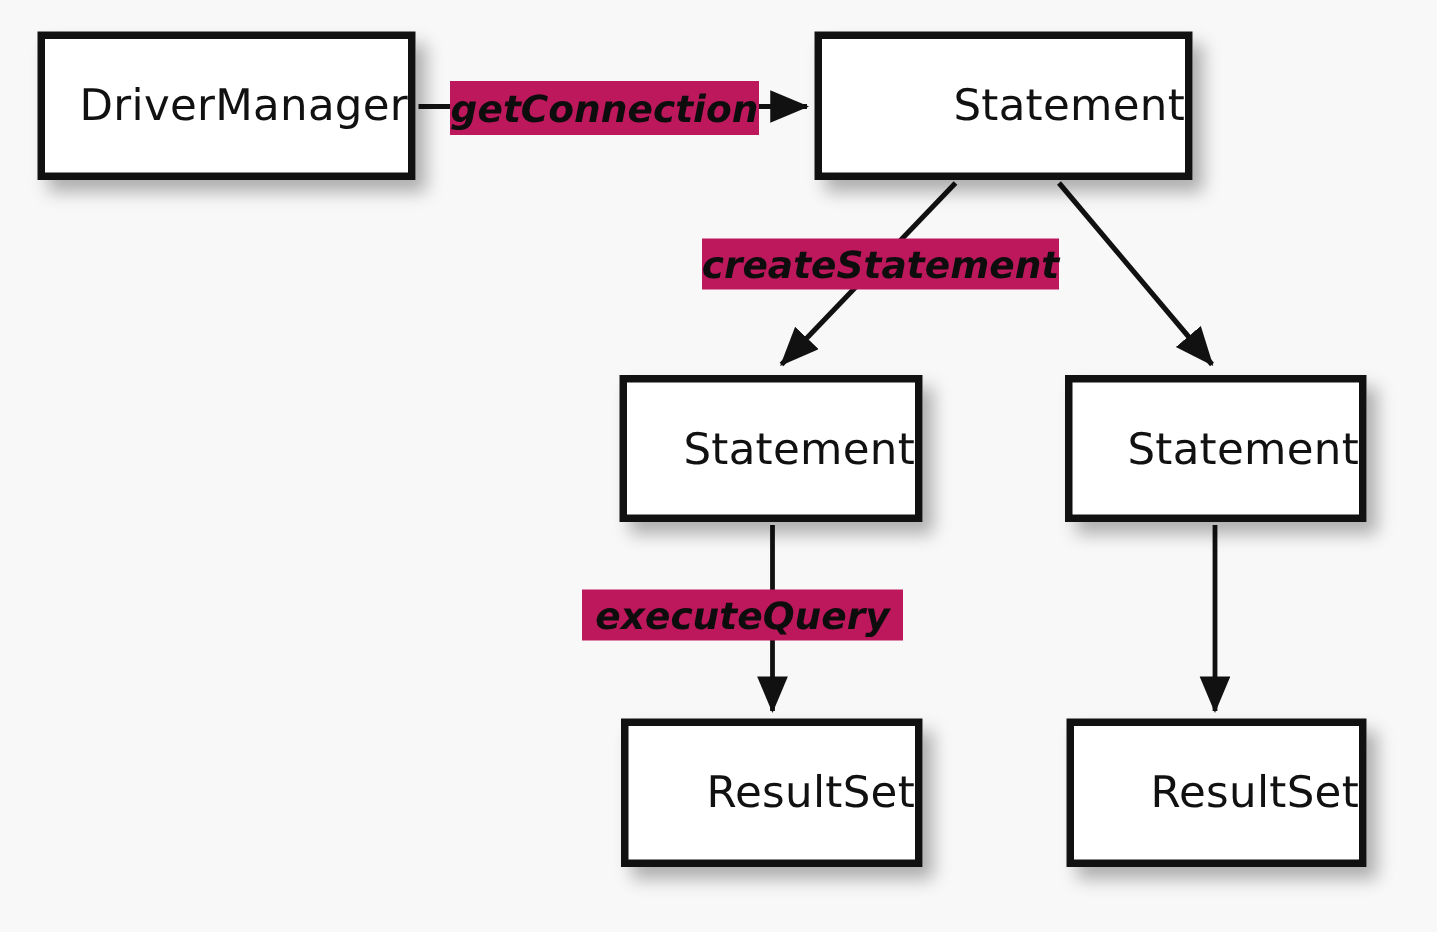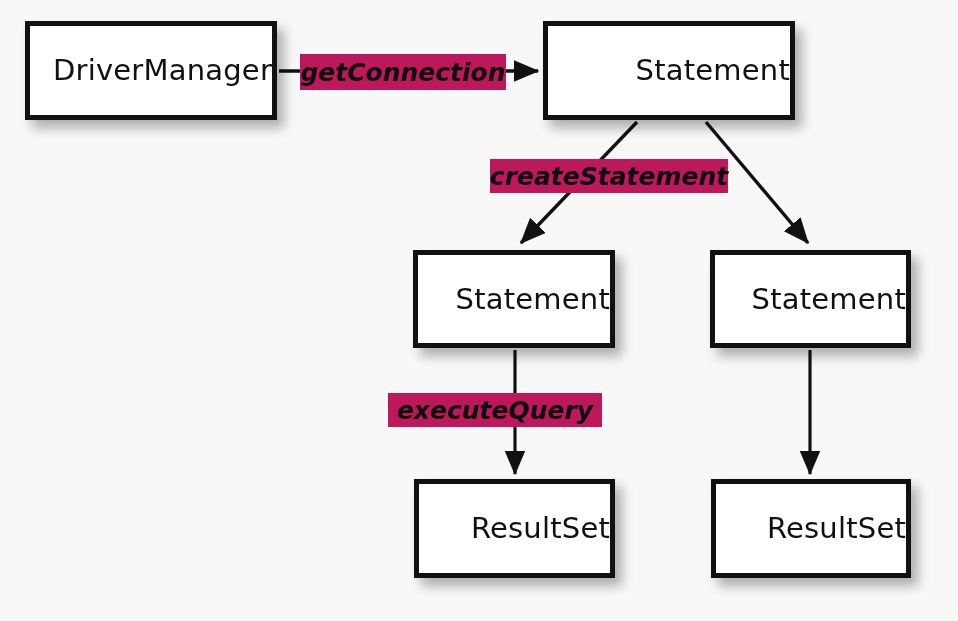--- a/index.html
+++ b/index.html
@@ -99,17 +99,17 @@
   <div class="node" style="left:414px; top:479px; width:201px; height:99px;">
     <span class="node-label">ResultSet</span>
   </div>
 
   <div class="node" style="left:711px; top:479px; width:200px; height:99px;">
     <span class="node-label">ResultSet</span>
   </div>
 
   <div class="edge-label" style="left:300px; top:54px; width:206px; height:36px;">getConnection</div>
 
-  <div class="edge-label" style="left:490px; top:159px; width:238px; height:34px;font-style:italic;">createStatement</div>
+  <div class="edge-label" style="left:468px; top:159px; width:238px; height:34px;font-style:italic;">createStatement</div>
 
   <div class="edge-label" style="left:388px; top:393px; width:214px; height:34px;">executeQuery</div>
 
 </div>
 
 </body></html>

